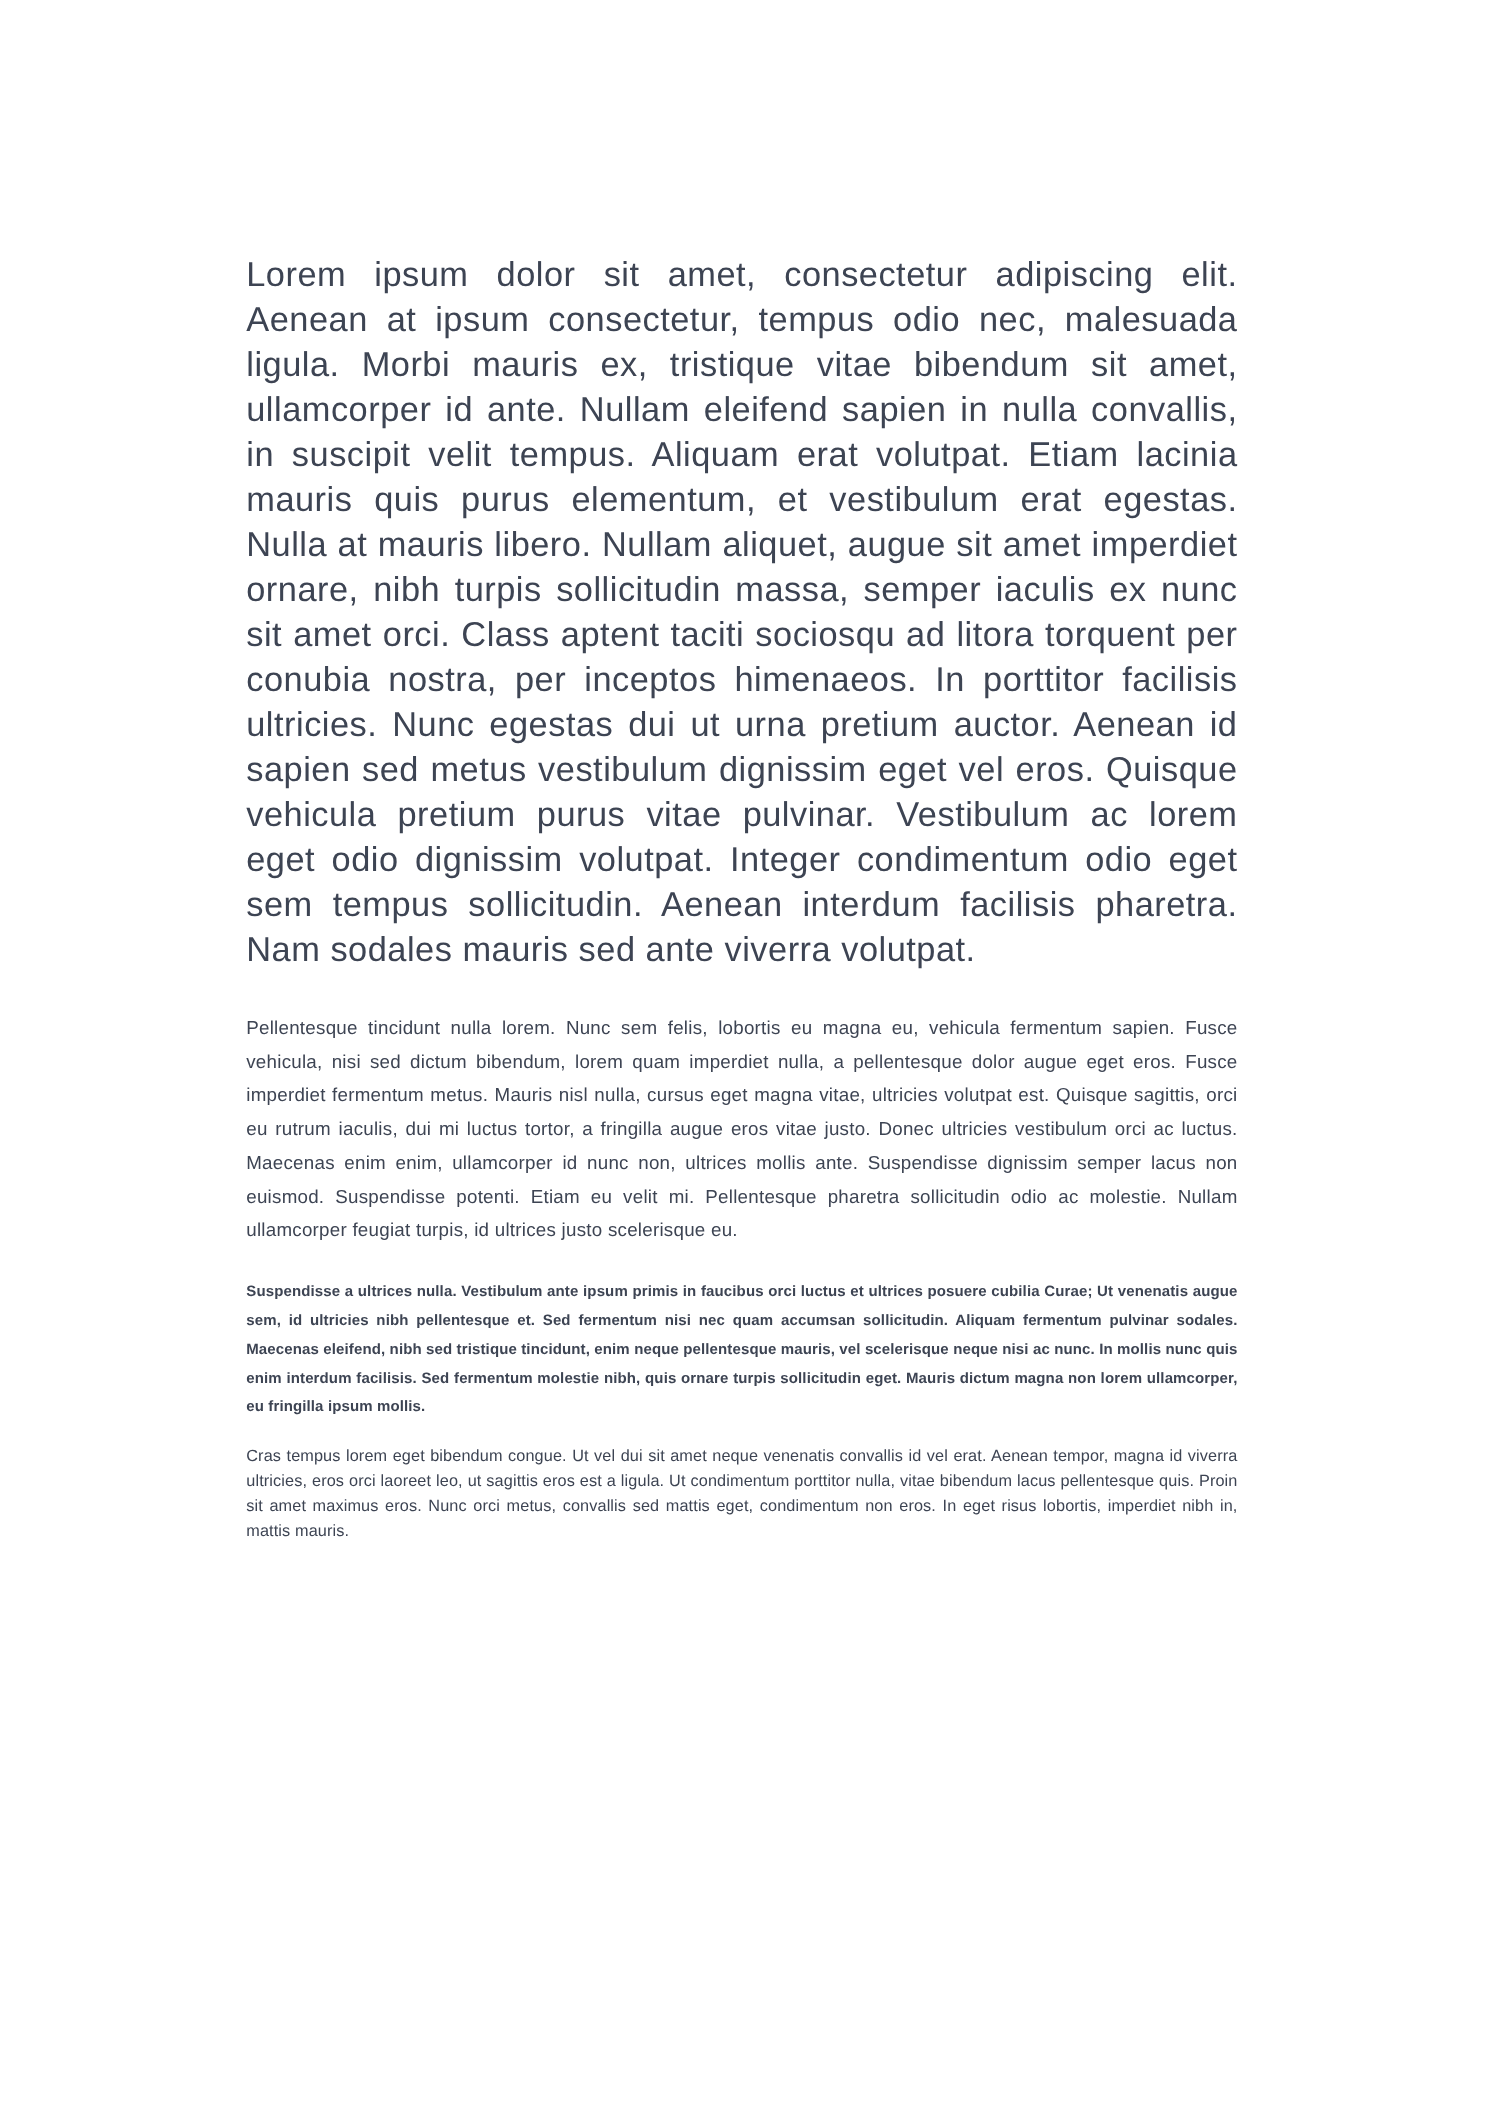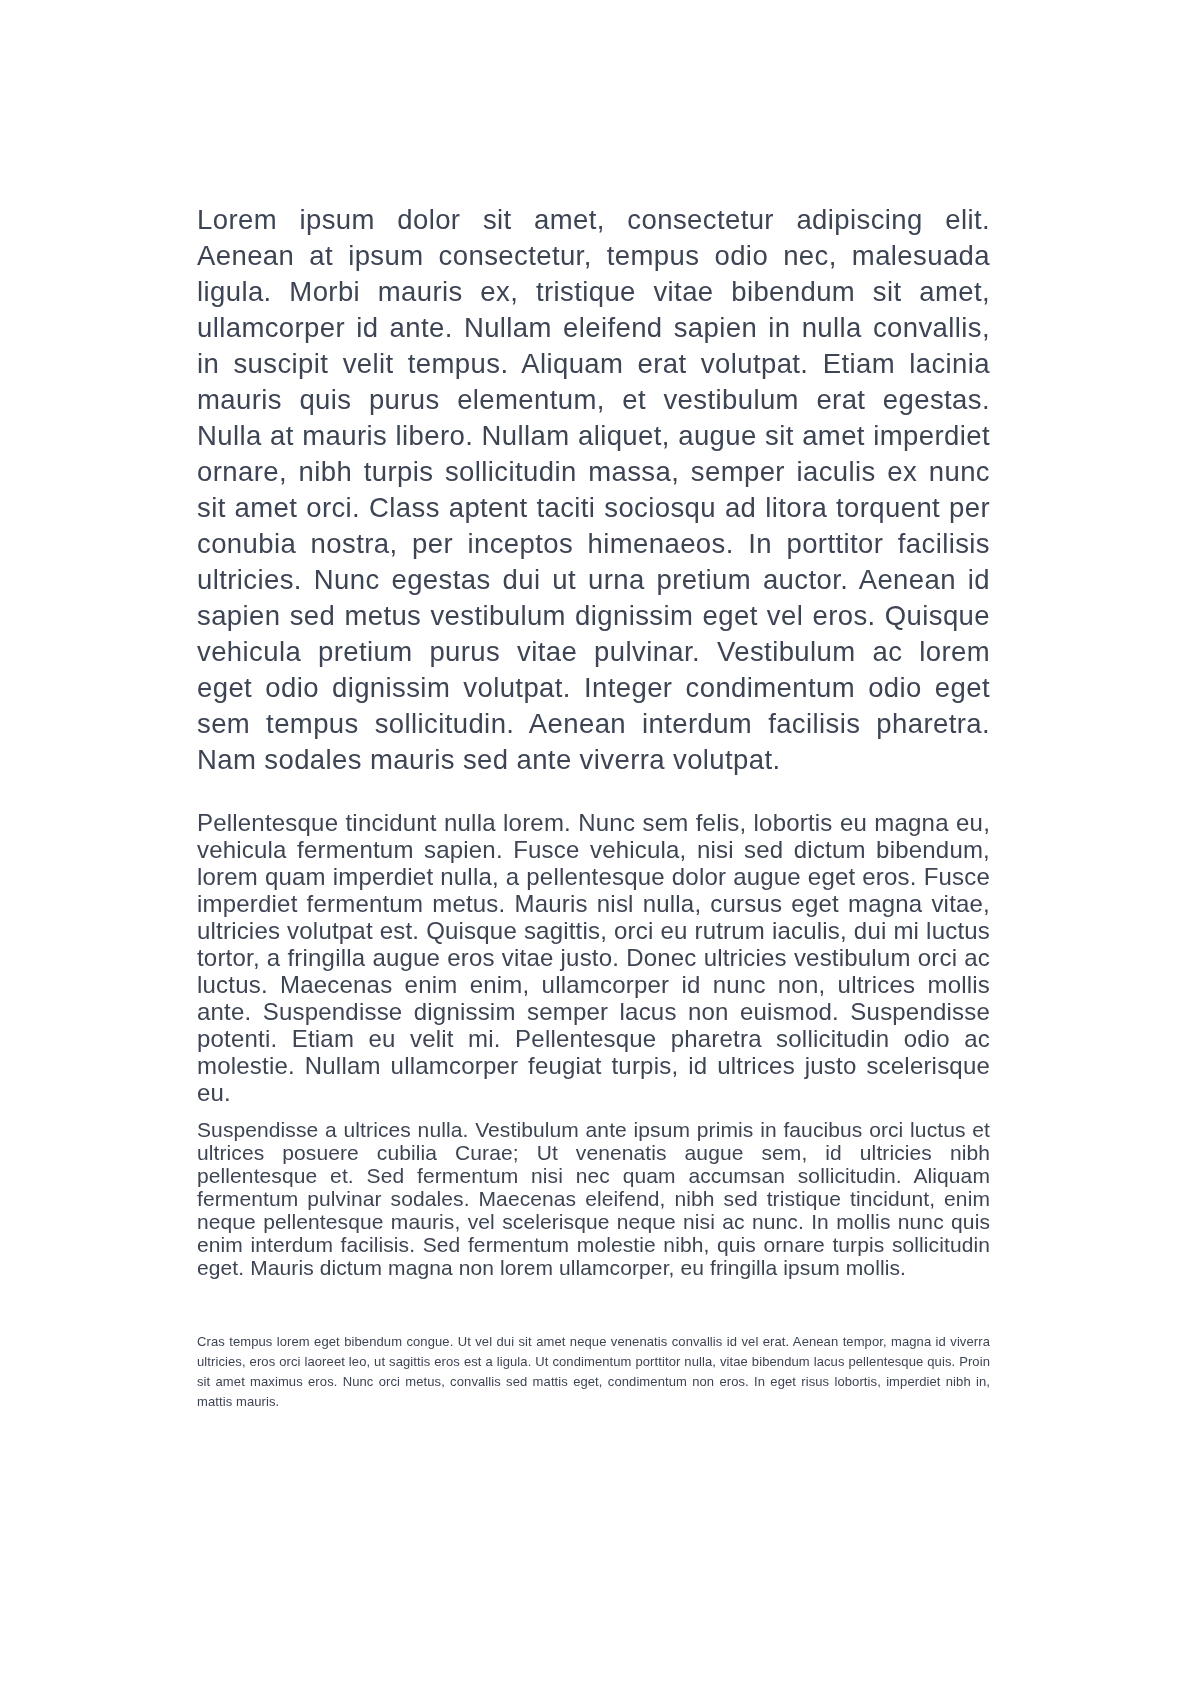--- a/index.html
+++ b/index.html
@@ -28,30 +28,31 @@
     font-weight: 400;
     -webkit-font-smoothing: antialiased;
   }
   .para-1 {
     font-size: 27.5px;
     line-height: 36px;
     letter-spacing: 0.4px;
     margin-bottom: 31px;
   }
   .para-2 {
-    font-size: 24px;
+    font-size: 15px;
     line-height: 27px;
     letter-spacing: 0.2px;
-    margin-bottom: 12px;
+    margin-bottom: 24px;
   }
   .para-3 {
-    font-size: 21px;
+    font-size: 12px;
     line-height: 23px;
     letter-spacing: 0.1px;
-    margin-bottom: 53px;
+    margin-bottom: 18px;
+    font-weight: bold;
   }
   .para-4 {
     font-size: 13px;
     line-height: 20px;
     letter-spacing: 0.1px;
   }
 </style>
 </head>
 <body>
 

